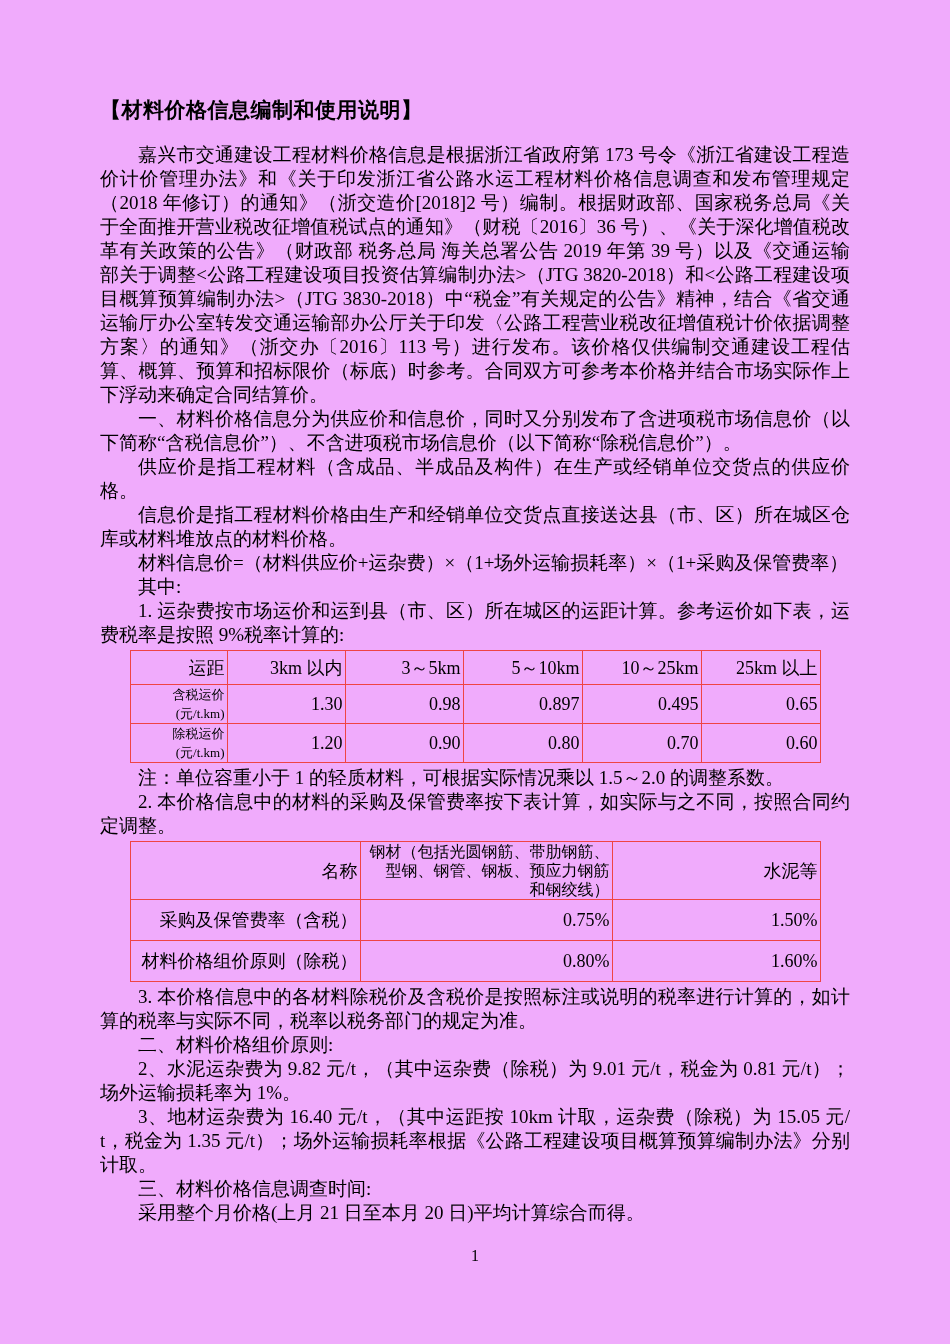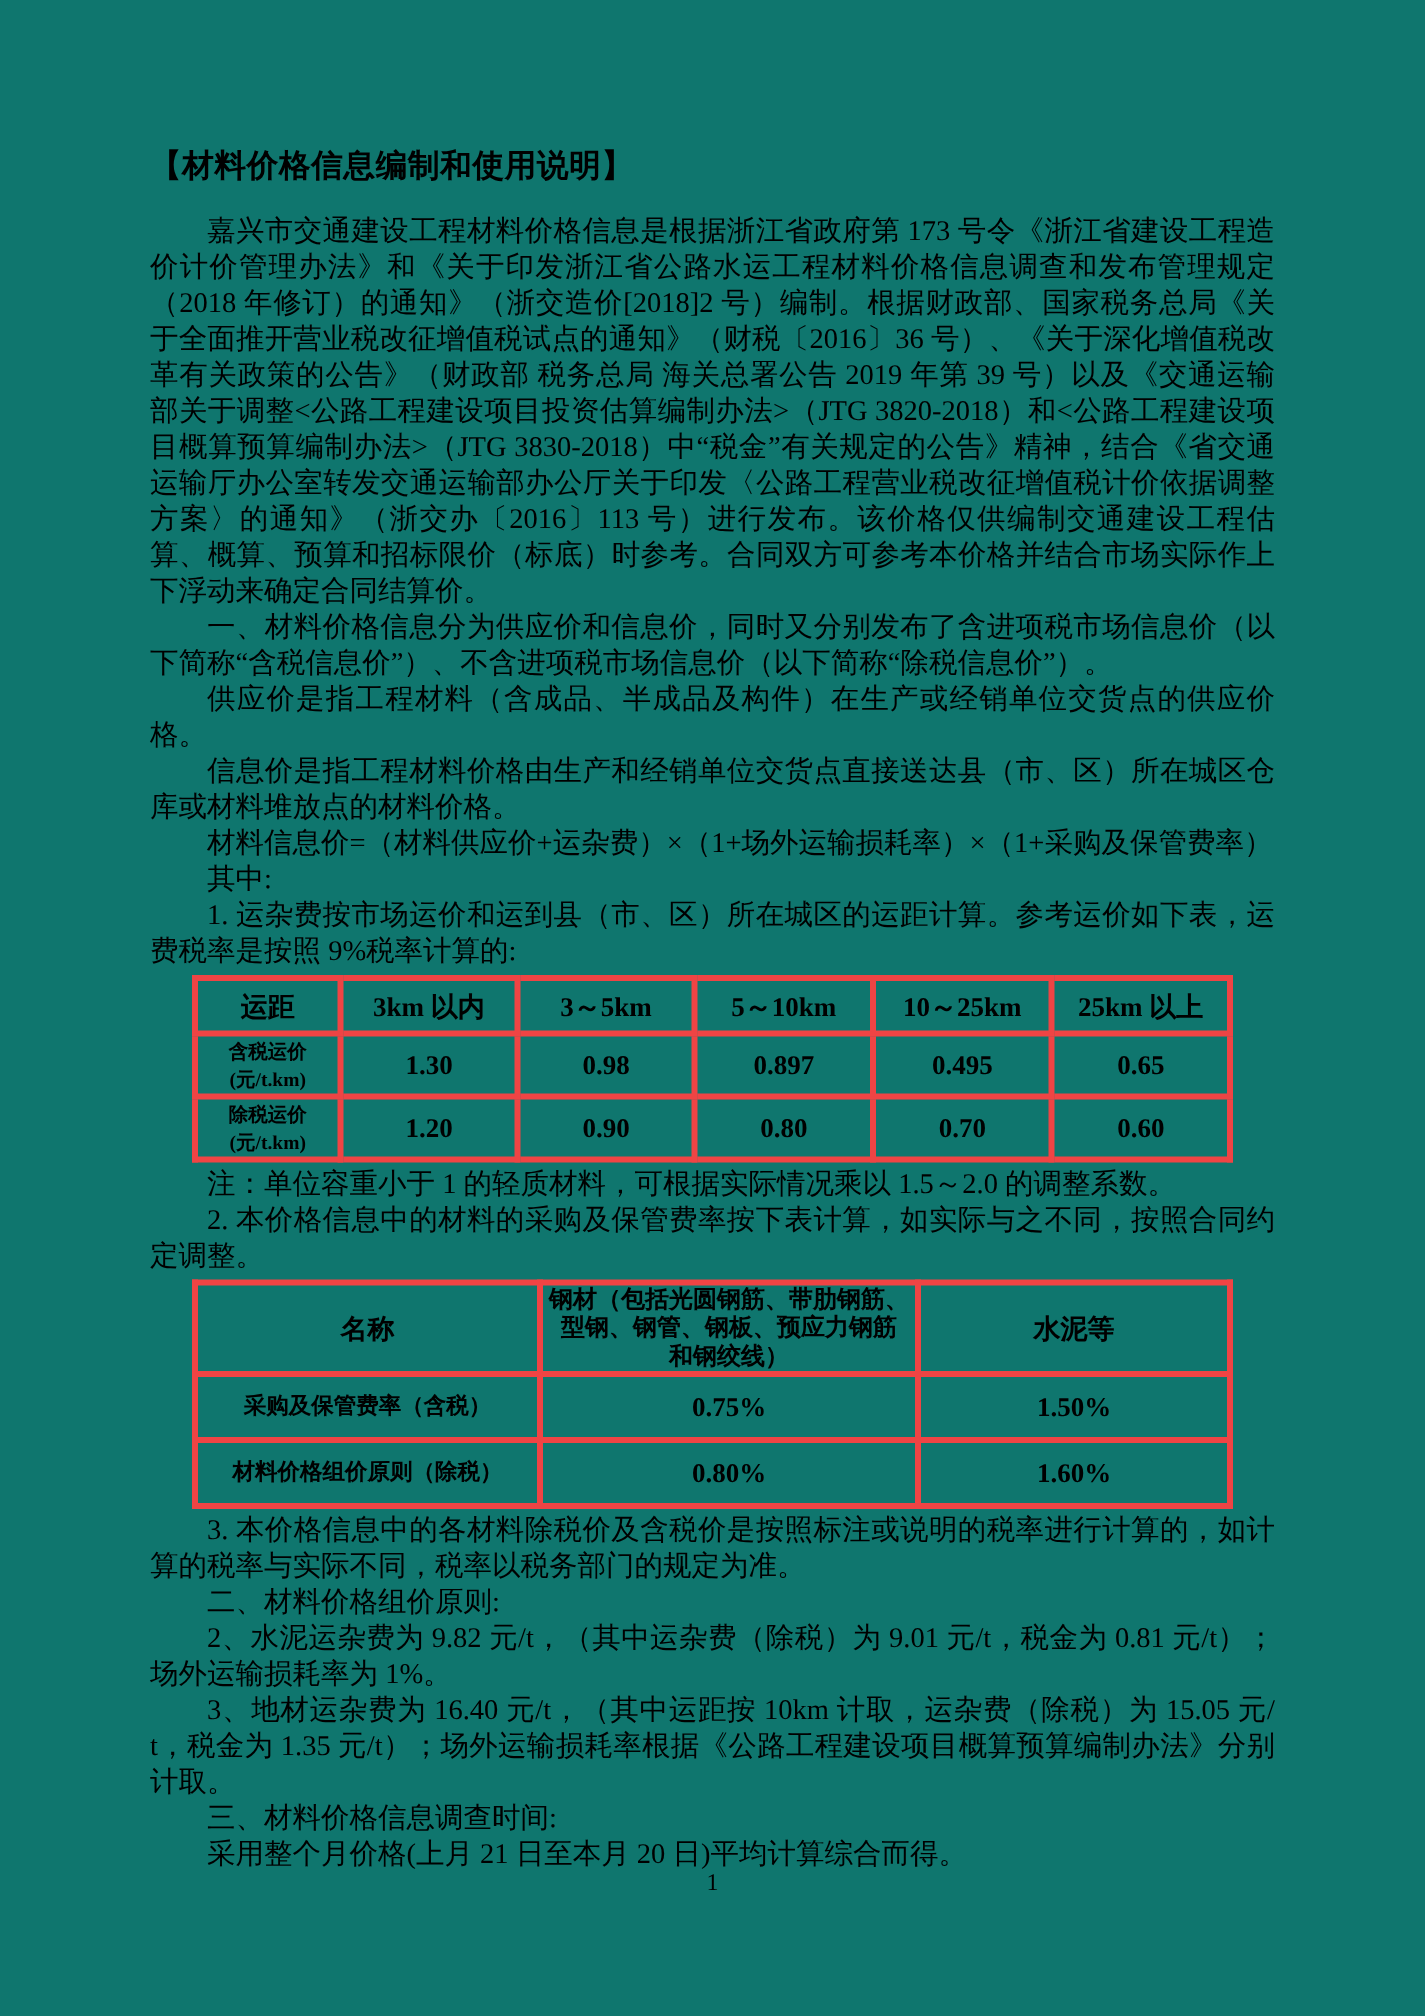--- a/index.html
+++ b/index.html
@@ -1,20 +1,20 @@
 <!DOCTYPE html>
 <html><head>
 <meta charset="utf-8">
 <style>
   html, body { margin: 0; padding: 0; background: #ffffff; }
   .page {
     position: relative;
     width: 950px;
     height: 1344px;
-    background: #0f766e;
+    background: #f0abfc;
     box-sizing: border-box;
     padding: 97px 100px 0 100px;
     color: #000000;
     font-family: "Liberation Serif", "DejaVu Serif", serif;
     font-size: 19px;
     line-height: 24px;
     overflow: hidden;
   }
   .doc-title {
     margin: 0 0 20px 0;
@@ -29,43 +29,43 @@
     text-align: justify;
     word-break: break-all;
   }
   table.tbl {
     border-collapse: collapse;
     table-layout: fixed;
     width: 690px;
     margin: 3px auto 3px auto;
   }
   table.tbl th, table.tbl td {
-    border: 4px solid #ef4444;
-    font-weight: bold;
-    text-align: center;
+    border: 1px solid #ef4444;
+    font-weight: normal;
+    text-align: right;
     vertical-align: middle;
     padding: 0 2px;
     font-size: 18px;
     overflow: hidden;
   }
   table.freight th { height: 33px; }
   table.freight td { height: 38px; }
   table.freight td.lbl {
     white-space: pre-line;
     line-height: 19px;
     font-size: 13px;
   }
   table.fee th.steel {
     white-space: pre-line;
     line-height: 19px;
     font-size: 16px;
   }
   table.fee tr.hdr th { height: 54px; }
   table.fee td { height: 40px; }
-  table.fee td.lbl { font-size: 15px; }
+  table.fee td.lbl { font-size: 18px; }
   .page-num {
     position: absolute;
     top: 1247px;
     left: 0;
     width: 100%;
     text-align: center;
     font-size: 16px;
     line-height: 18px;
   }
 </style>

